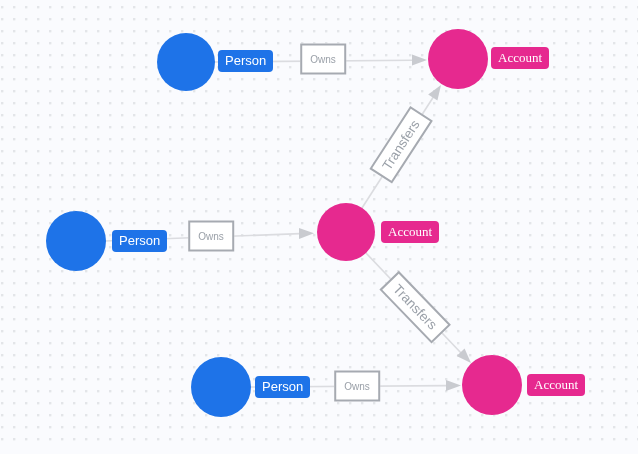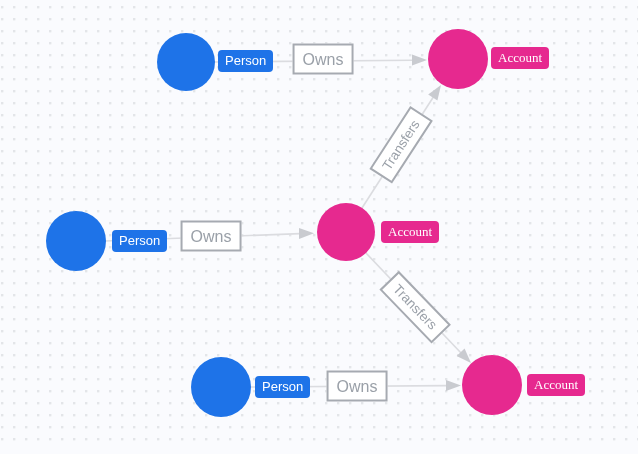--- a/index.html
+++ b/index.html
@@ -35,21 +35,21 @@
   .rel-box {
     position: absolute;
     background: #ffffff;
     border: 2px solid #a6aab1;
     color: #9aa0a8;
     white-space: nowrap;
     z-index: 2;
     text-align: center;
   }
   .rel-box.owns {
-    font-size: 16px;
+    font-size: 10px;
     line-height: 23px;
     padding: 2px 8px;
     transform: translate(-50%, -50%);
   }
   .rel-box.transfers {
     font-size: 13.5px;
     line-height: 19px;
     padding: 2px 7px;
   }
   .rel-box.transfers.up {

